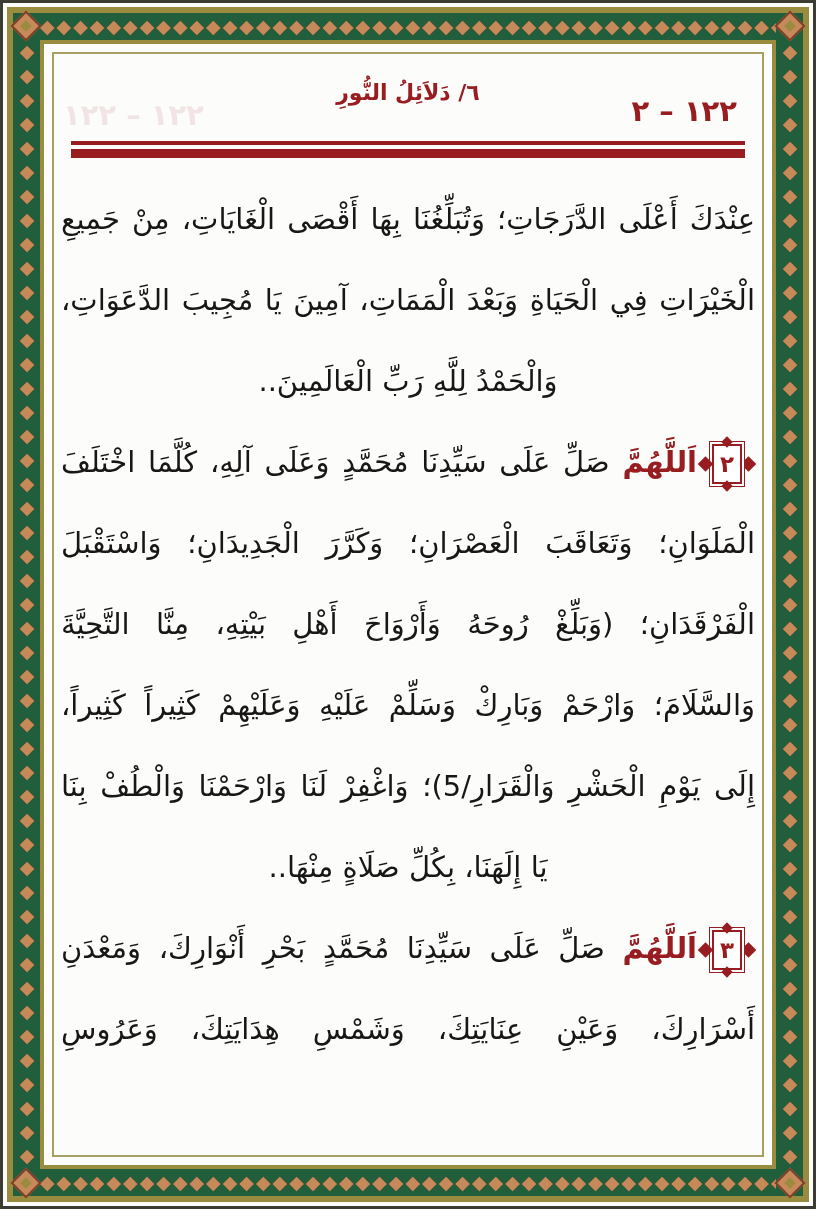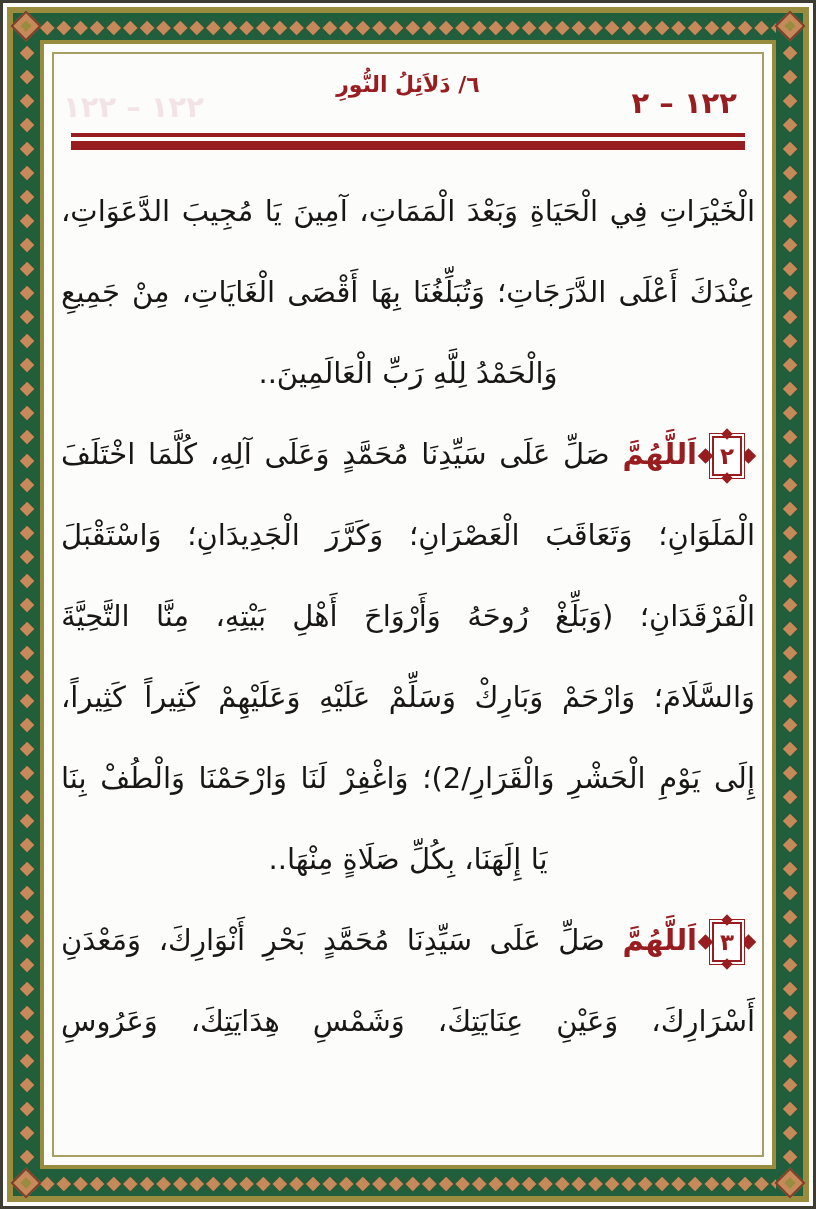--- a/index.html
+++ b/index.html
@@ -27,21 +27,21 @@
 
   .corner{position:absolute; width:18px; height:18px; background:var(--tan);
           border:2px solid var(--tan-dark); transform:rotate(45deg); pointer-events:none;}
   .corner i{position:absolute; inset:5px; background:var(--gold); display:block;}
   .corner.tl{top:15px; left:15px;} .corner.tr{top:15px; right:15px;}
   .corner.bl{bottom:15px; left:15px;} .corner.br{bottom:15px; right:15px;}
 
   
   .content{position:absolute; left:59px; right:59px; top:56px; bottom:50px;}
 
-  .header{position:relative; height:60px; margin-top:14px;}
+  .header{position:relative; height:60px; margin-top:22px;}
   .ghost{position:absolute; left:4px; top:20px; font-size:29px; font-weight:bold;
          color:var(--ghost); direction:rtl;}
   .title{position:absolute; left:0; right:0; top:2px; text-align:center; font-size:22px;
          font-weight:bold; color:var(--red); direction:rtl;}
   .pagenum{position:absolute; right:20px; top:16px; font-size:29px; font-weight:bold;
            color:var(--red); direction:rtl;}
 
   .rule{height:4px; border-top:4px solid var(--red); border-bottom:9px solid var(--red);
         margin:3px 12px 0 12px;}
 
@@ -93,26 +93,26 @@
   <div class="frame-thin"></div>
 
   <div class="content">
     <div class="header">
       <div class="ghost">١٢٢ – ١٢٢</div>
       <div class="title">٦/ دَلاَئِلُ النُّورِ</div>
       <div class="pagenum">١٢٢ – ٢</div>
     </div>
     <div class="rule"></div>
     <div id="body-text">
+        <div class="line">عِنْدَكَ أَعْلَى الدَّرَجَاتِ؛ وَتُبَلِّغُنَا بِهَا أَقْصَى الْغَايَاتِ، مِنْ جَمِيعِ</div>
         <div class="line">الْخَيْرَاتِ فِي الْحَيَاةِ وَبَعْدَ الْمَمَاتِ، آمِينَ يَا مُجِيبَ الدَّعَوَاتِ،</div>
-        <div class="line">عِنْدَكَ أَعْلَى الدَّرَجَاتِ؛ وَتُبَلِّغُنَا بِهَا أَقْصَى الْغَايَاتِ، مِنْ جَمِيعِ</div>
         <div class="line center">وَالْحَمْدُ لِلَّهِ رَبِّ الْعَالَمِينَ..</div>
         <div class="line"><span class="medallion"><span class="mbox">٢</span></span><span class="lead">اَللَّهُمَّ</span> صَلِّ عَلَى سَيِّدِنَا مُحَمَّدٍ وَعَلَى آلِهِ، كُلَّمَا اخْتَلَفَ</div>
         <div class="line">الْمَلَوَانِ؛ وَتَعَاقَبَ الْعَصْرَانِ؛ وَكَرَّرَ الْجَدِيدَانِ؛ وَاسْتَقْبَلَ</div>
         <div class="line">الْفَرْقَدَانِ؛ (وَبَلِّغْ رُوحَهُ وَأَرْوَاحَ أَهْلِ بَيْتِهِ، مِنَّا التَّحِيَّةَ</div>
         <div class="line">وَالسَّلَامَ؛ وَارْحَمْ وَبَارِكْ وَسَلِّمْ عَلَيْهِ وَعَلَيْهِمْ كَثِيراً كَثِيراً،</div>
-        <div class="line">إِلَى يَوْمِ الْحَشْرِ وَالْقَرَارِ/2)؛ وَاغْفِرْ لَنَا وَارْحَمْنَا وَالْطُفْ بِنَا</div>
+        <div class="line">إِلَى يَوْمِ الْحَشْرِ وَالْقَرَارِ/5)؛ وَاغْفِرْ لَنَا وَارْحَمْنَا وَالْطُفْ بِنَا</div>
         <div class="line center">يَا إِلَهَنَا، بِكُلِّ صَلَاةٍ مِنْهَا..</div>
         <div class="line"><span class="medallion"><span class="mbox">٣</span></span><span class="lead">اَللَّهُمَّ</span> صَلِّ عَلَى سَيِّدِنَا مُحَمَّدٍ بَحْرِ أَنْوَارِكَ، وَمَعْدَنِ</div>
         <div class="line">أَسْرَارِكَ، وَعَيْنِ عِنَايَتِكَ، وَشَمْسِ هِدَايَتِكَ، وَعَرُوسِ</div>
       </div>
   </div>
 </div>
 
 </body></html>

